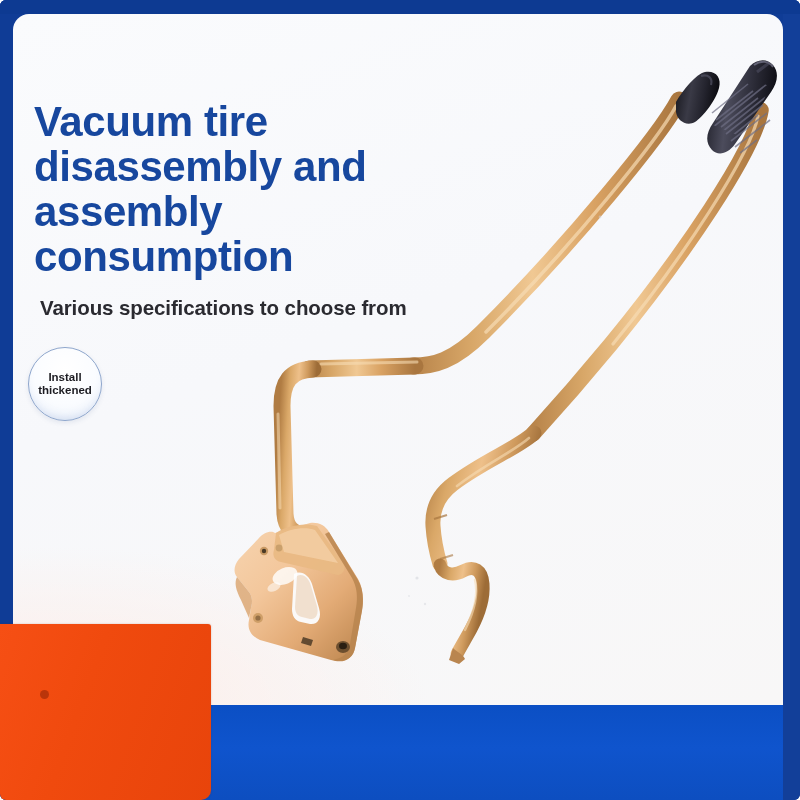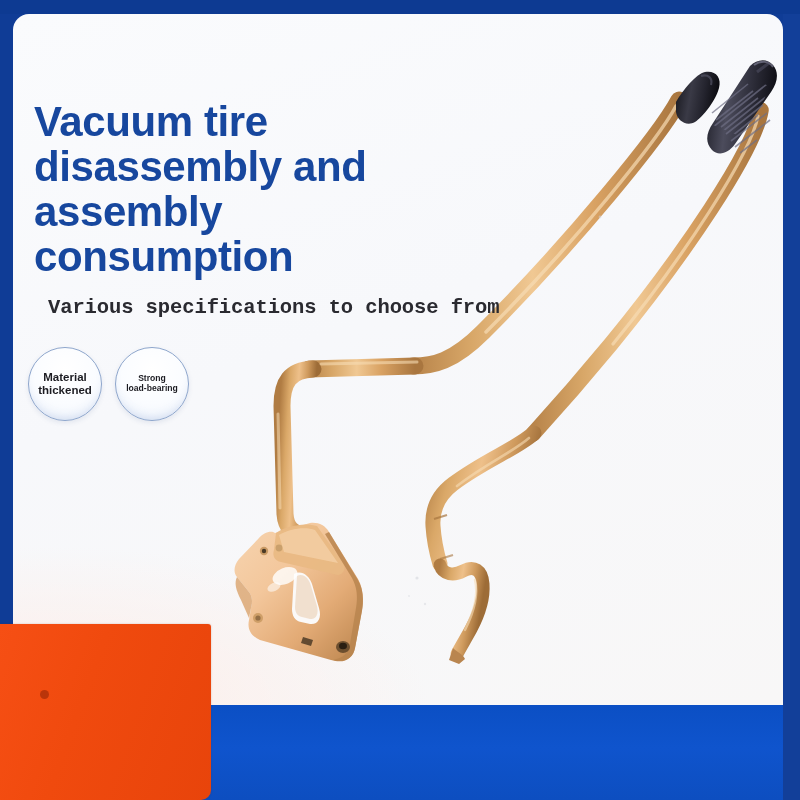--- a/index.html
+++ b/index.html
@@ -13,20 +13,21 @@
     overflow: hidden;
     font-family: "Liberation Sans", sans-serif;
   }
 
   #poster {
     position: relative;
     width: 800px;
     height: 800px;
     overflow: hidden;
     background: #0f3c96;
+    border-radius: 6px;
   }
 
   
   .frame-top {
     position: absolute;
     left: 0; top: 0;
     width: 800px; height: 14px;
     background: #0d3a92;
   }
   .frame-left {
@@ -101,27 +102,26 @@
     width: 420px;
     color: #17479e;
     font-size: 42px;
     line-height: 1.07;
     font-weight: 700;
     letter-spacing: -0.4px;
     white-space: pre-line;
   }
   .subline {
     position: absolute;
-    left: 48px;
+    left: 40px;
     top: 296px;
     color: #2a2a30;
     font-size: 20.5px;
     font-weight: 700;
     letter-spacing: -0.1px;
-    font-family: Liberation Mono, monospace;
   }
 
   
   .badges {
     position: absolute;
     left: 28px;
     top: 347px;
     display: flex;
     gap: 13px;
   }
@@ -343,25 +343,21 @@
 
   <div class="headline">Vacuum tire
 disassembly and
 assembly
 consumption</div>
 
   <div class="subline">Various specifications to choose from</div>
 
   <div class="badges">
     <div class="badge sz-lg">
-      <span class="badge-text">Material
+      <span class="badge-text">Install
 thickened</span>
     </div>
-    <div class="badge sz-sm">
-      <span class="badge-text">Strong
-load-bearing</span>
-    </div>
   </div>
 
   <div class="bottom-band"></div>
   <div class="orange-block"></div>
 
 </div>
 
 </body></html>

